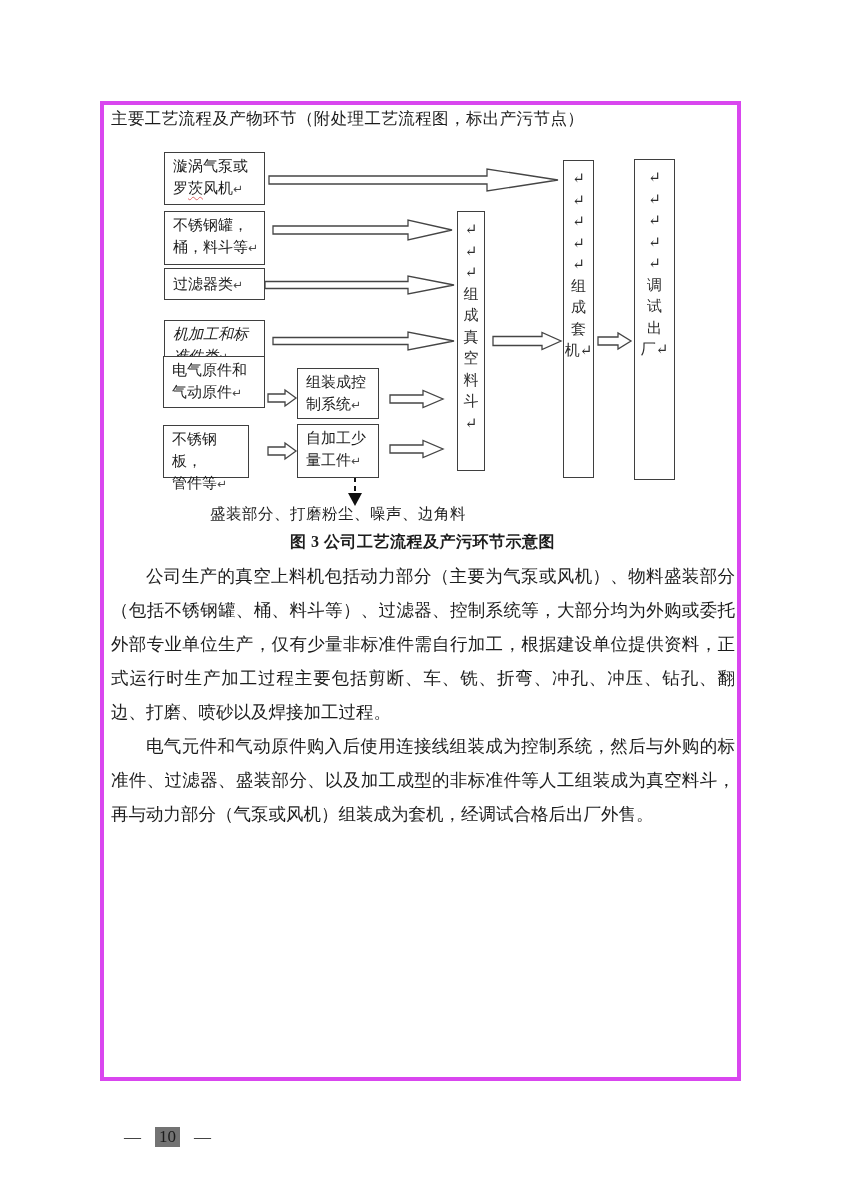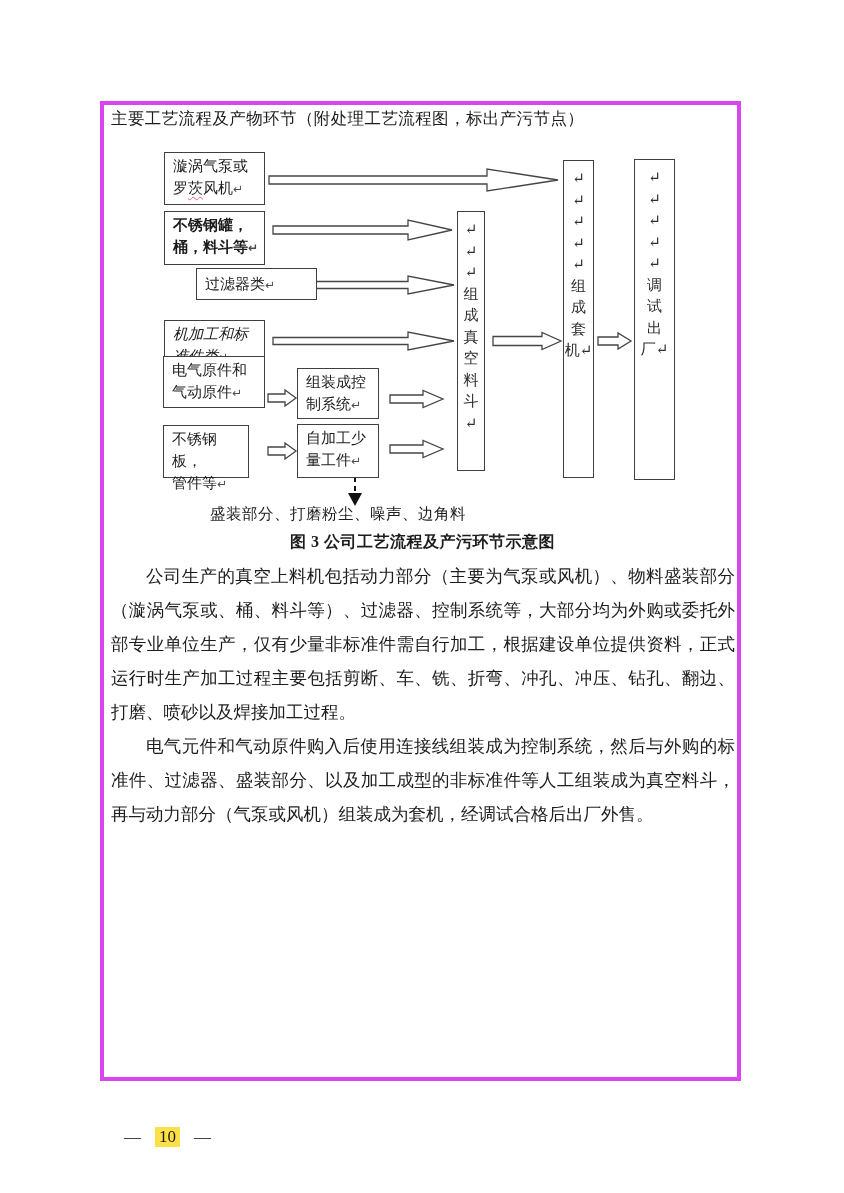--- a/index.html
+++ b/index.html
@@ -28,22 +28,22 @@
     background:#ffffff; font-size:15px; line-height:22px; padding:2px 2px 0 8px;
   }
   .fbox .lbl { white-space:pre-line; }
   .mark {
     font-family:"DejaVu Sans","Liberation Sans",sans-serif;
     color:#4a4a4a; font-size:12px;
   }
   .sq { text-decoration:underline wavy #e06a6a 1px; text-underline-offset:3px; }
 
   .b1 { left:62px;  top:49px;  width:101px; height:53px; }
-  .b2 { left:62px;  top:108px; width:101px; height:54px;font-weight:bold; }
-  .b3 { left:62px;  top:165px; width:121px; height:32px; padding-top:4px;margin-left:32px; }
+  .b2 { left:62px;  top:108px; width:101px; height:54px; }
+  .b3 { left:62px;  top:165px; width:101px; height:32px; padding-top:4px; }
   .b4 { left:62px;  top:217px; width:101px; height:53px;font-style:italic; }
   .b5 { left:61px;  top:253px; width:102px; height:52px; }
   .b6 { left:61px;  top:322px; width:86px; height:53px; }
   .m1 { left:195px; top:265px; width:82px;  height:51px; }
   .m2 { left:195px; top:321px; width:82px;  height:54px; }
 
   .vbox {
     position:absolute; box-sizing:border-box; border:1.5px solid #3f3f3f;
     background:#ffffff; font-size:15px; line-height:21.5px; text-align:center;
     white-space:pre-line; color:#2e2e2e; padding-top:7px;
@@ -63,21 +63,21 @@
   .body-text {
     position:absolute; left:9px; top:456px; width:624px;
     font-size:17.5px; line-height:34px; text-align:justify;
   }
   .body-text p { margin:0; text-indent:2em; }
 
   .footer {
     position:absolute; left:124px; top:1127px; font-size:17px;
     display:flex; align-items:center; gap:14px;
   }
-  .footer .pgnum { background:#fde047; padding:0 4px; }
+  .footer .pgnum { background:#737373; padding:0 4px; }
 </style>
 </head>
 <body>
 
 <div class="page">
 
   <div class="doc-table">
     <div class="layer">
 
       <div class="doc-title">主要工艺流程及产物环节（附处理工艺流程图，标出产污节点）</div>
@@ -161,21 +161,21 @@
 ↵
 调
 试
 出
 厂↵</div>
 
       <div class="pollutant-note">盛装部分、打磨粉尘、噪声、边角料</div>
       <div class="fig-caption">图 3  公司工艺流程及产污环节示意图</div>
 
       <div class="body-text">
-        <p>公司生产的真空上料机包括动力部分（主要为气泵或风机）、物料盛装部分（漩涡气泵或、桶、料斗等）、过滤器、控制系统等，大部分均为外购或委托外部专业单位生产，仅有少量非标准件需自行加工，根据建设单位提供资料，正式运行时生产加工过程主要包括剪断、车、铣、折弯、冲孔、冲压、钻孔、翻边、打磨、喷砂以及焊接加工过程。</p>
+        <p>公司生产的真空上料机包括动力部分（主要为气泵或风机）、物料盛装部分（包括不锈钢罐、桶、料斗等）、过滤器、控制系统等，大部分均为外购或委托外部专业单位生产，仅有少量非标准件需自行加工，根据建设单位提供资料，正式运行时生产加工过程主要包括剪断、车、铣、折弯、冲孔、冲压、钻孔、翻边、打磨、喷砂以及焊接加工过程。</p>
         <p>电气元件和气动原件购入后使用连接线组装成为控制系统，然后与外购的标准件、过滤器、盛装部分、以及加工成型的非标准件等人工组装成为真空料斗，再与动力部分（气泵或风机）组装成为套机，经调试合格后出厂外售。</p>
       </div>
 
     </div>
   </div>
 
   <div class="footer">
     <span>—</span>
     <span class="pgnum">10</span>
     <span>—</span>

